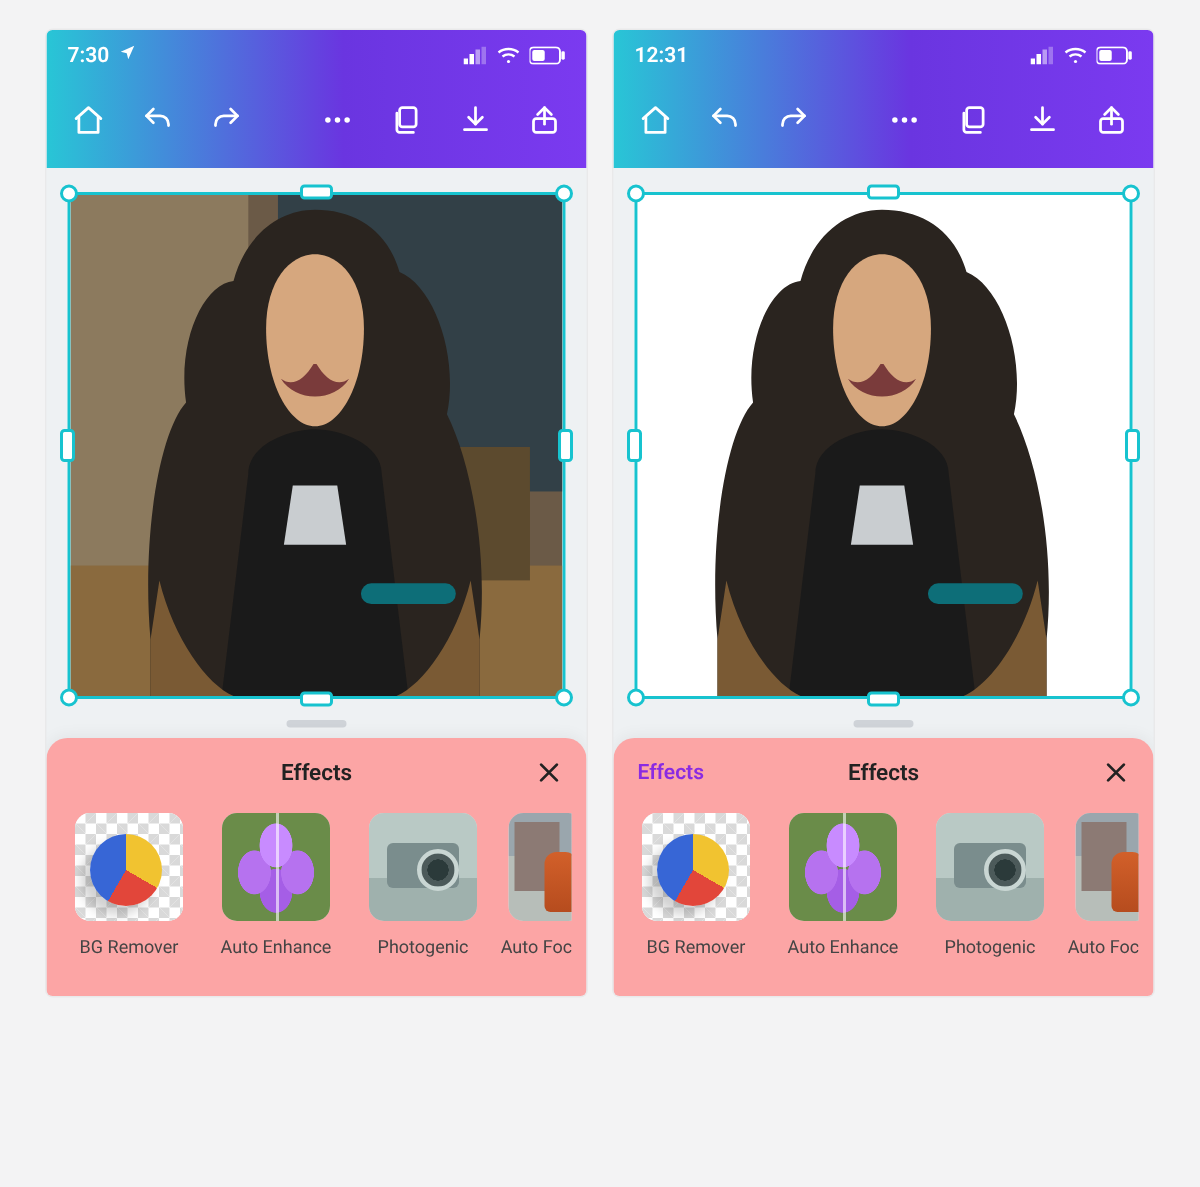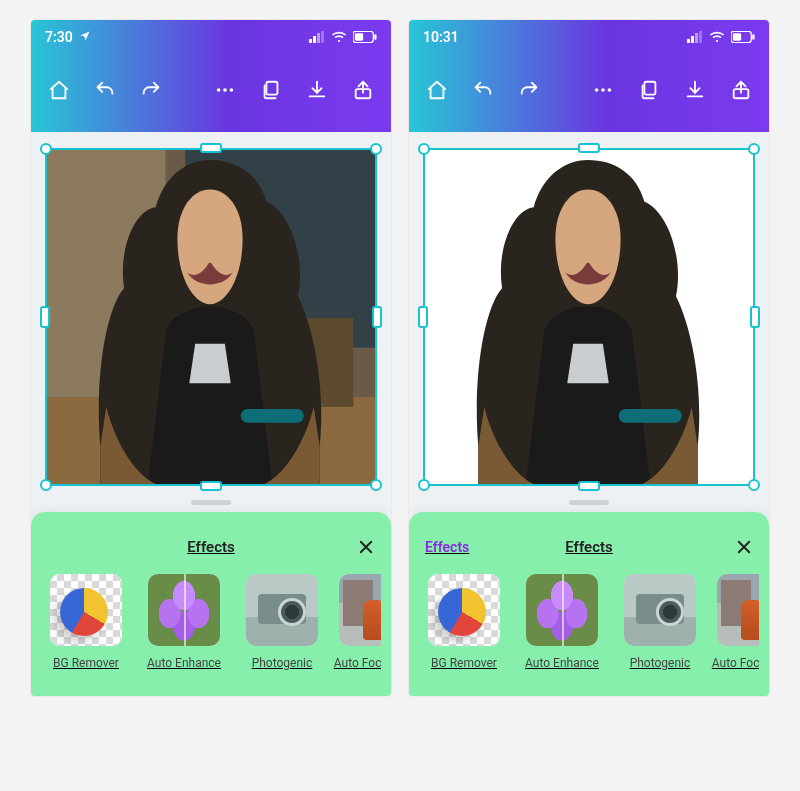--- a/index.html
+++ b/index.html
@@ -20,21 +20,21 @@
     background: #eef1f3;
     border-radius: 4px;
     overflow: hidden;
     box-shadow: 0 0 0 1px rgba(0,0,0,0.04);
     display: flex;
     flex-direction: column;
   }
   .topbar {
     background: linear-gradient(90deg, #28c6d6 0%, #6a35e0 55%, #7b3af0 100%);
     color: #fff;
-    height: 112px;
+    height: 92px;
     display: flex;
     flex-direction: column;
   }
   .status {
     height: 34px;
     display: flex;
     justify-content: space-between;
     align-items: center;
     padding: 0 14px;
     font-size: 14px;
@@ -90,29 +90,28 @@
   .h-r{right:-7px;top:50%;transform:translateY(-50%);border-radius:3px;width:10px;height:22px}
 
   .drag-pill{
     height:20px; display:flex; align-items:center; justify-content:center;
   }
   .drag-pill span{
     width:40px;height:5px;background:#cfd3d8;border-radius:3px;display:block;
   }
 
   .panel {
-    background:#86efac;
+    background:#fca5a5;
     border-top-left-radius:14px;
     border-top-right-radius:14px;
-    padding: 26px 10px 26px 10px;
+    padding: 14px 10px 26px 10px;
     flex:1;
     box-shadow: 0 -2px 10px rgba(0,0,0,0.05);
     display:flex;
     flex-direction:column;
-    text-decoration:underline;
   }
   .panel-head {
     display:flex;
     align-items:center;
     justify-content: space-between;
     padding: 0 6px 18px 6px;
     position:relative;
   }
   .panel-title {
     font-size:15px;
@@ -415,21 +414,21 @@
             </div>
         <div class="lbl">Auto Focus</div>
       </div>
       </div>
     </div>
   </div>
   <div class="phone">
     <div class="topbar">
       <div class="status">
         <div class="status-left">
-          <span>10:31</span>
+          <span>12:31</span>
 
         </div>
         <div class="status-right">
           <span>
               <svg width="16" height="12" viewBox="0 0 16 12" fill="currentColor">
                 <rect x="0" y="8" width="3" height="4"></rect>
                 <rect x="4" y="5" width="3" height="7"></rect>
                 <rect x="8" y="2" width="3" height="10" fill-opacity=".5"></rect>
                 <rect x="12" y="0" width="3" height="12" fill-opacity=".3"></rect>
               </svg>

